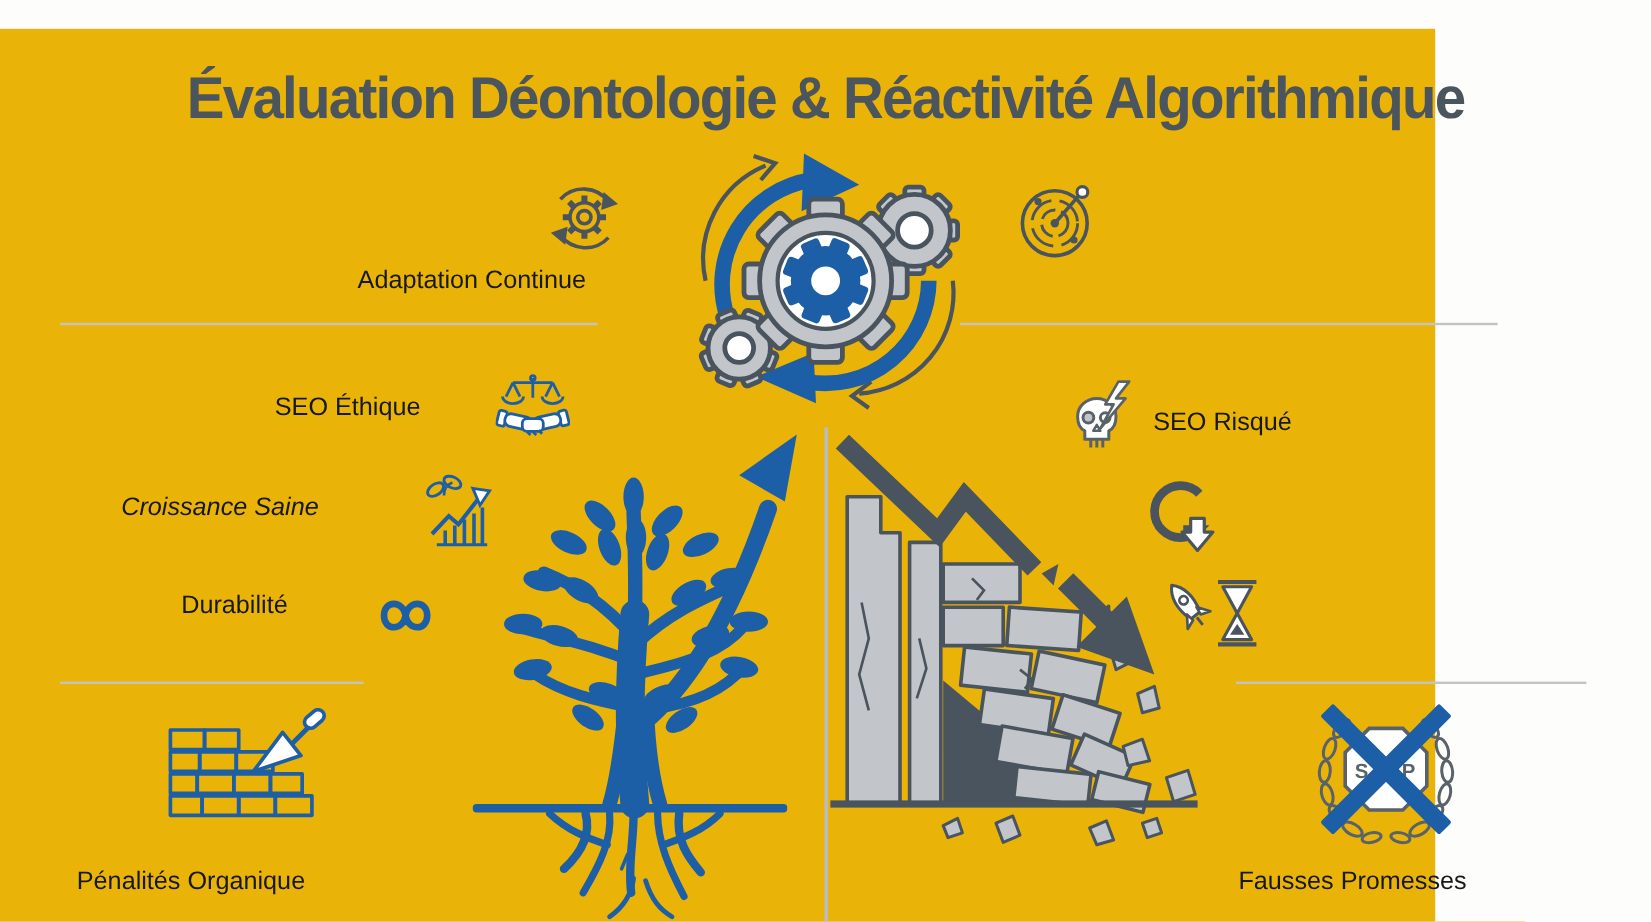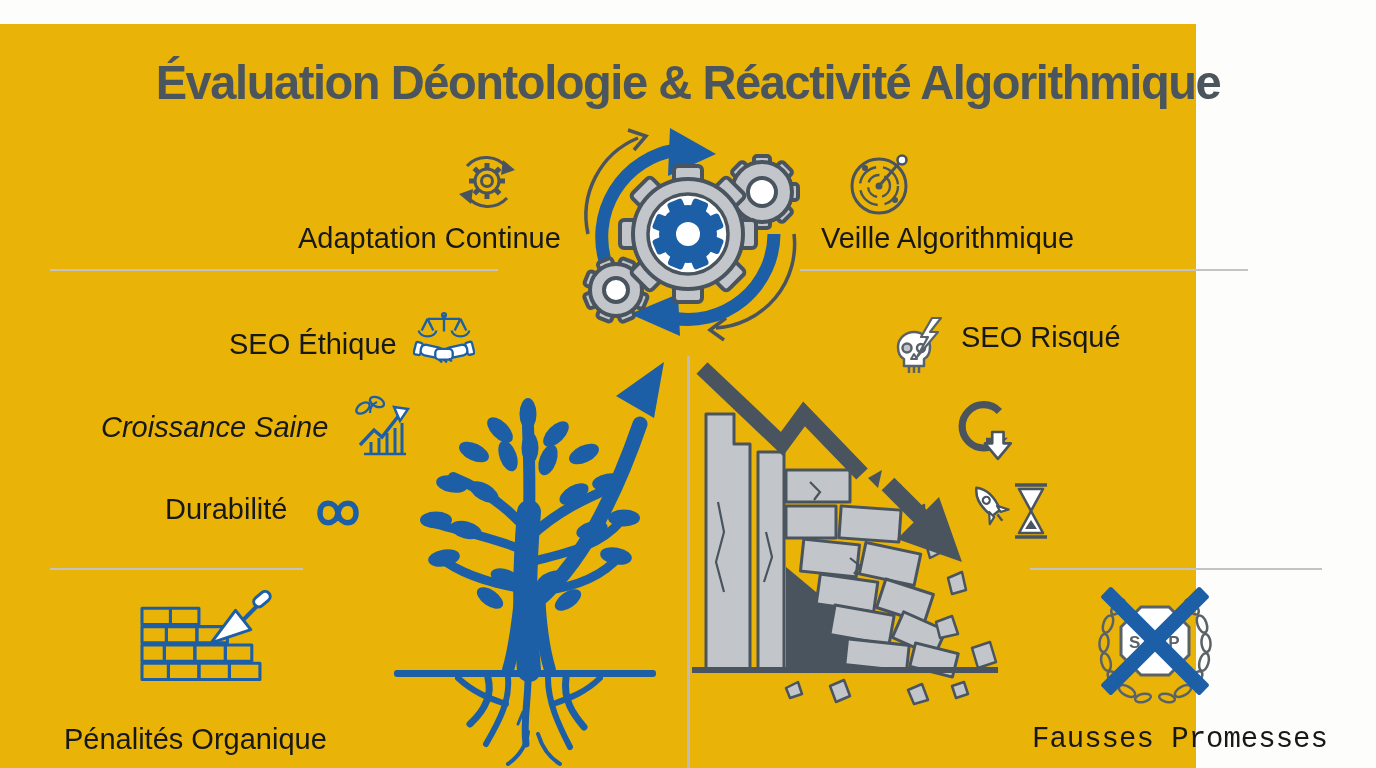--- a/index.html
+++ b/index.html
@@ -2,21 +2,21 @@
 <html><head>
 <meta charset="utf-8">
 <style>
   html,body{margin:0;padding:0;}
   body{width:1376px;height:768px;overflow:hidden;background:#fdfdfb;
        font-family:"Liberation Sans",sans-serif;}
   .stage{position:relative;width:1196px;height:768px;background:#eab308;margin-top:24px;}
   .title{position:absolute;top:30px;left:0;width:1376px;text-align:center;
          font-size:49px;font-weight:bold;color:#4b555e;letter-spacing:-1.5px;
          transform:scaleX(0.96);}
-  .lbl{position:absolute;font-size:29px;color:#17181a;white-space:nowrap;}
+  .lbl{position:absolute;font-size:21px;color:#17181a;white-space:nowrap;}
   .hline{position:absolute;height:2px;background:#c3c3c3;}
   .vline{position:absolute;width:3px;background:#bcbcbc;}
   .icon{position:absolute;}
   svg{display:block;}
 </style>
 </head>
 <body>
 
 <div class="stage">
 
@@ -159,21 +159,21 @@
       </g>
     </svg>
   </div>
   <div class="lbl" style="left:101px;top:387px;font-style:italic;">Croissance Saine</div>
 
   <div class="icon" style="left:303px;top:463px;">
     <svg width="70" height="52" viewBox="0 0 70 52">
       <path d="M17 26 C17 13 33 13 35 26 C37 39 53 39 53 26 C53 13 37 13 35 26 C33 39 17 39 17 26 Z" fill="none" stroke="#1d5fa6" stroke-width="5.5" stroke-linejoin="round"></path>
     </svg>
   </div>
-  <div class="lbl" style="left:165px;top:469px;">Durabilité</div>
+  <div class="lbl" style="left:151px;top:469px;">Durabilité</div>
 
   <div class="icon" style="left:120px;top:566px;">
     <svg width="166" height="122" viewBox="0 0 160 120">
       <g stroke="#1d5fa6" stroke-width="3" fill="none" stroke-linejoin="round">
         <rect x="20" y="18" width="28" height="16"></rect>
           <rect x="48" y="18" width="28" height="16"></rect>
         <rect x="20" y="36" width="24" height="16"></rect>
           <rect x="44" y="36" width="30" height="16"></rect>
           <rect x="74" y="36" width="30" height="16"></rect>
         <rect x="20" y="54" width="22" height="16"></rect>
@@ -199,37 +199,36 @@
         <circle cx="34" cy="37" r="19" stroke-width="2.4" stroke-dasharray="24 7"></circle>
         <circle cx="34" cy="37" r="11" stroke-width="2.4" stroke-dasharray="14 5"></circle>
         <circle cx="34" cy="37" r="3.5" fill="#4a545e" stroke="none"></circle>
         <line x1="34" y1="37" x2="55" y2="13" stroke-width="3"></line>
         <circle cx="57" cy="11" r="4.5" stroke-width="2.6" fill="#fff"></circle>
         <circle cx="20" cy="19" r="3" fill="#4a545e" stroke="none"></circle>
         <circle cx="50" cy="51" r="3" fill="#4a545e" stroke="none"></circle>
       </g>
     </svg>
   </div>
-  <div class="lbl" style="left:821px;top:198px;">Veille Algorithmique</div>
 
   <div class="icon" style="left:885px;top:291px;">
     <svg width="62" height="70" viewBox="0 0 60 70">
       <g stroke="#5a6269" stroke-width="2.5" fill="#ffffff" stroke-linejoin="round">
         <path d="M12,32 a16,15 0 1 1 32,0 q0,9 -6,12 l0,7 l-20,0 l0,-7 q-6,-3 -6,-12 Z"></path>
         <circle cx="21" cy="33" r="4.5" fill="#c2c6ca"></circle>
         <circle cx="35" cy="33" r="4" fill="none"></circle>
         <path d="M28,39 l3,5 h-6 Z" fill="none" stroke-width="2"></path>
         <line x1="23" y1="51" x2="23" y2="58"></line>
           <line x1="28" y1="51" x2="28" y2="58"></line>
           <line x1="33" y1="51" x2="33" y2="58"></line>
         <polygon points="46,3 35,22 42,22 31,42 52,17 44,17 55,3" fill="#fff" stroke-width="2.2"></polygon>
       </g>
     </svg>
   </div>
-  <div class="lbl" style="left:961px;top:297px;text-align:center;">SEO Risqué</div>
+  <div class="lbl" style="left:961px;top:316px;text-align:center;">SEO Risqué</div>
 
   <div class="icon" style="left:951px;top:375px;">
     <svg width="68" height="64" viewBox="0 0 66 62">
       <path d="M47,12 A21,21 0 1 0 47,41 L34,41" fill="none" stroke="#4a545e" stroke-width="7"></path>
       <polygon points="40,32 51,32 51,43 58,43 45.5,58 33,43 40,43" fill="#ffffff" stroke="#4a545e" stroke-width="2.6" stroke-linejoin="round"></polygon>
     </svg>
   </div>
 
   <div class="icon" style="left:970px;top:455px;">
     <svg width="84" height="64" viewBox="0 0 84 64">
@@ -269,21 +268,21 @@
         <ellipse cx="87" cy="119" rx="8" ry="4" transform="rotate(12 87 119)"></ellipse>
         <polygon points="61,28 89,28 109,48 109,76 89,96 61,96 41,76 41,48" stroke-width="3" fill="#ffffff"></polygon>
       </g>
       <text x="75" y="69" text-anchor="middle" font-size="17" font-weight="bold" fill="#5a6269" letter-spacing="1.5" font-family="Liberation Sans, sans-serif">STOP</text>
       <g fill="#1d5fa6">
         <rect x="5" y="54.5" width="140" height="15" rx="2" transform="rotate(45 75 62)"></rect>
         <rect x="5" y="54.5" width="140" height="15" rx="2" transform="rotate(-45 75 62)"></rect>
       </g>
     </svg>
   </div>
-  <div class="lbl" style="left:1032px;top:699px;font-family:Liberation Mono, monospace;">Fausses Promesses</div>
+  <div class="lbl" style="left:1032px;top:699px;">Fausses Promesses</div>
 
   <div class="icon" style="left:388px;top:328px;">
     <svg width="284" height="424" viewBox="0 0 284 424">
       <g stroke="#1d5fa6" fill="none" stroke-linecap="round">
         <path d="M141,318 C137,270 135,230 141,160" stroke-width="24"></path>
         <path d="M120,318 C126,298 130,268 133,238" stroke-width="12"></path>
         <path d="M162,318 C156,298 152,268 151,238" stroke-width="12"></path>
         <path d="M141,165 C142,130 141,100 140,75" stroke-width="12"></path>
         <path d="M141,180 C115,150 90,135 65,125" stroke-width="10"></path>
         <path d="M140,200 C105,185 75,180 48,172" stroke-width="9"></path>

